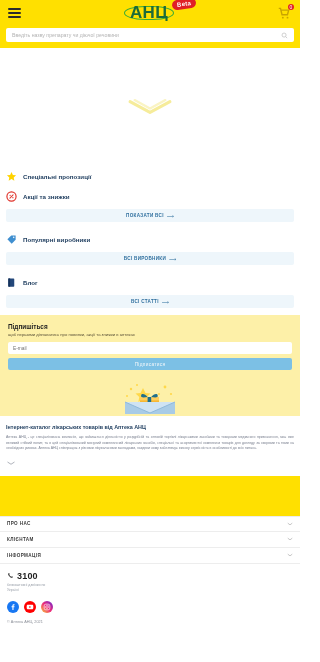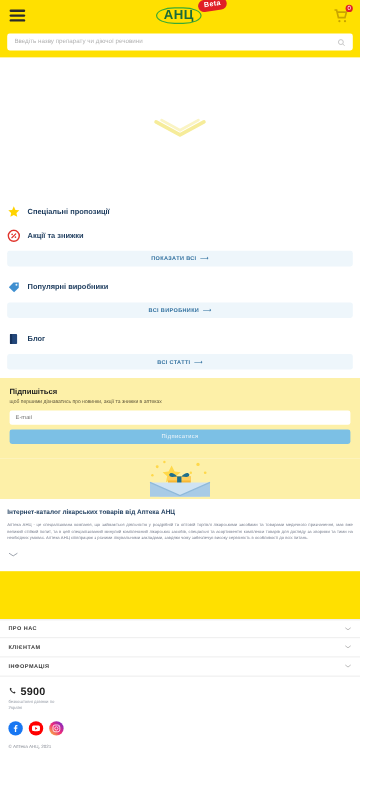--- a/index.html
+++ b/index.html
@@ -26,21 +26,21 @@
   .burger {
     width: 13px; height: 10px;
     display: flex; flex-direction: column; justify-content: space-between;
     cursor: pointer;
     margin-left: 2px;
   }
   .burger span { display: block; height: 1.6px; background: #2b2b2b; border-radius: 1px; }
 
   .logo-wrap { position: relative; display: flex; align-items: center; }
   .logo {
-    font-size: 11px; font-weight: bold; color: #1b6b3a;
+    font-size: 17px; font-weight: bold; color: #1b6b3a;
     letter-spacing: .4px;
     border: 1.4px solid #3aaa35;
     border-radius: 50% / 60%;
     padding: 1px 5px 1px 5px;
     line-height: 10px;
     background: #ffe000;
   }
   .beta-badge {
     position: absolute;
     right: -22px; top: -7px;
@@ -367,21 +367,21 @@
         <path d="M1.5 1.8 L6 5.2 L10.5 1.8"></path>
       </svg>
   </div>
 </div>
 
 <div class="contacts">
   <div class="phone-row">
     <svg class="phone-ico" viewBox="0 0 24 24" fill="#2b2b2b">
       <path d="M6.6 3.5l3.1 3.1-2.2 2.2a13 13 0 007.7 7.7l2.2-2.2 3.1 3.1-2.6 2.6C13 21.3 2.7 11 4 6.1z"></path>
     </svg>
-    <span class="phone-num">5900</span>
+    <span class="phone-num">3100</span>
   </div>
   <div class="phone-note">безкоштовні дзвінки по Україні</div>
 
   <div class="socials">
     <div class="soc soc-fb">
       <svg viewBox="0 0 24 24" width="8" height="8" fill="#fff">
           <path d="M13.5 21v-8h2.7l.4-3.1h-3.1V7.9c0-.9.25-1.5 1.55-1.5h1.65V3.6c-.3 0-1.3-.1-2.45-.1-2.4 0-4.05 1.47-4.05 4.18V9.9H7.5V13h2.7v8z"></path>
         </svg>
     </div>
     <div class="soc soc-yt">

